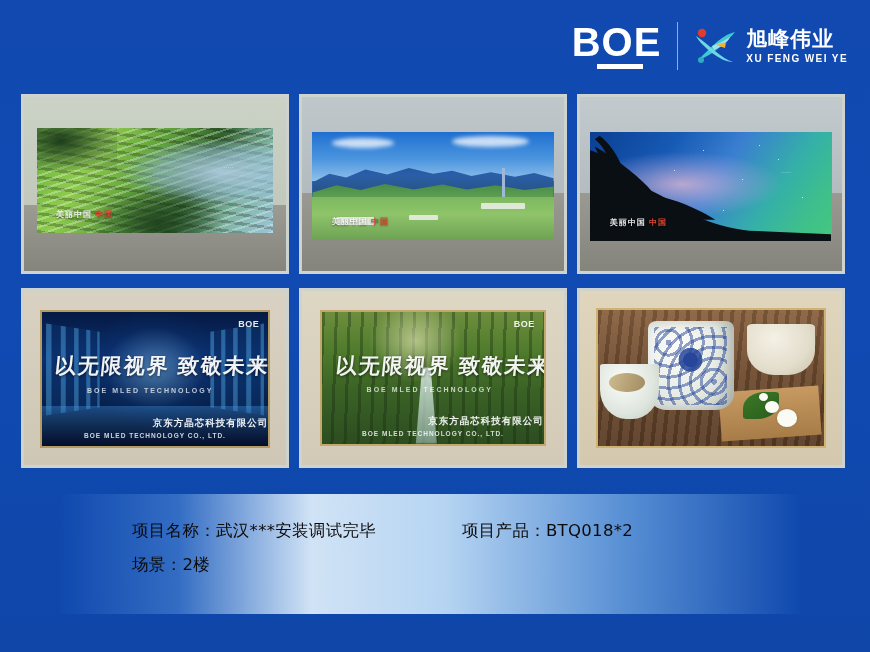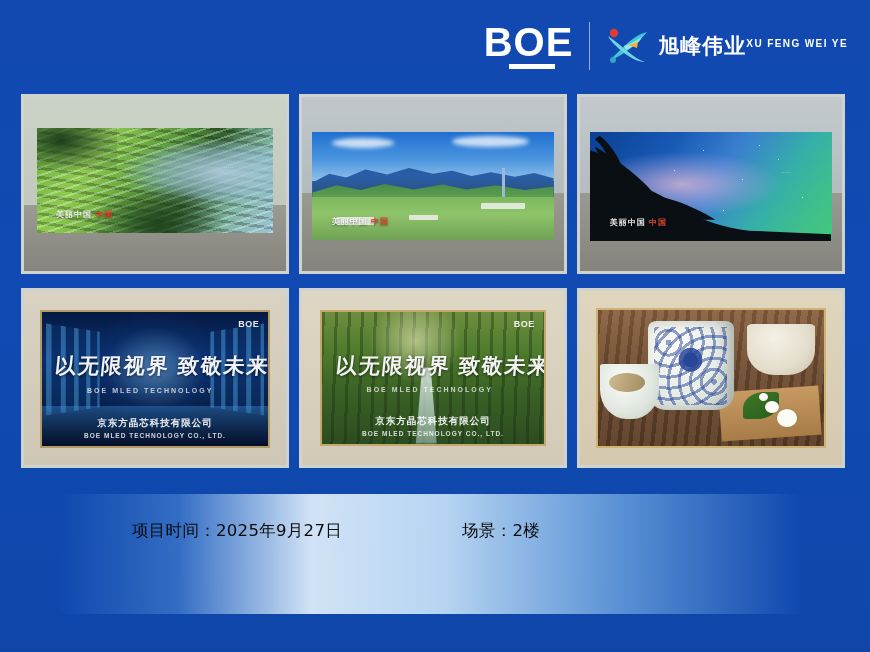--- a/index.html
+++ b/index.html
@@ -13,21 +13,21 @@
 
   
   .header{position:absolute;top:0;left:0;width:870px;height:92px;}
   .logo-bar{position:absolute;right:22px;top:18px;display:flex;align-items:center;height:56px;}
   .boe-logo{display:flex;flex-direction:column;align-items:center;justify-content:center;margin-right:14px;}
   .boe-word{font-size:40px;font-weight:700;letter-spacing:1px;color:#fff;line-height:0.95;font-family:"Liberation Sans",sans-serif;}
   .boe-underline{width:46px;height:5px;background:#fff;margin-top:3px;margin-left:6px;}
   .divider{width:1px;height:48px;background:rgba(255,255,255,.55);margin:0 14px 0 2px;}
   .xf-wrap{display:flex;align-items:center;}
   .xf-mark{width:46px;height:44px;margin-right:8px;flex:0 0 auto;}
-  .xf-text{display:flex;flex-direction:row;justify-content:flex-start;}
+  .xf-text{display:flex;flex-direction:column;justify-content:flex-start;}
   .xf-cn{font-size:21px;font-weight:700;color:#fff;letter-spacing:1px;line-height:1.05;}
   .xf-en{font-size:10px;font-weight:700;color:#fff;letter-spacing:1.4px;margin-top:3px;}
 
   
   .grid{position:absolute;left:21px;top:94px;width:830px;height:374px;
         display:grid;grid-template-columns:repeat(3,268px);grid-template-rows:repeat(2,180px);
         gap:14px 10px;}
   .photo{position:relative;border:3px solid #cfd3d0;box-sizing:border-box;overflow:hidden;background:#7d8a7a;}
   .scene{position:absolute;inset:0;}
   .screen{position:absolute;overflow:hidden;}
@@ -135,21 +135,21 @@
     background:linear-gradient(180deg,#c79a62 0%,#a87c47 100%);transform:rotate(-4deg);}
   .leaf{position:absolute;right:20%;bottom:20%;width:16%;height:20%;border-radius:60% 10% 60% 10%;
     background:linear-gradient(150deg,#3c7a27,#2a5c1d);}
   .flw{position:absolute;border-radius:50%;background:#fbfbf5;box-shadow:0 0 2px rgba(0,0,0,.2);}
 
   
   .ov-brand{position:absolute;right:4%;top:5%;font-size:9px;font-weight:700;color:rgba(255,255,255,.9);letter-spacing:.5px;}
   .ov-slogan{position:absolute;left:6%;top:30%;width:88%;font-size:21px;font-weight:700;color:rgba(255,255,255,.94);
     letter-spacing:2px;text-shadow:0 1px 3px rgba(0,0,0,.6);white-space:nowrap;transform:skewX(-6deg);}
   .ov-sub{position:absolute;left:20%;top:56%;font-size:7px;font-weight:700;color:rgba(255,255,255,.72);letter-spacing:2px;}
-  .ov-co{position:absolute;left:0;right:0;bottom:12%;text-align:center;font-size:9.5px;font-weight:700;color:rgba(255,255,255,.92);letter-spacing:1px;}
+  .ov-co{position:absolute;left:0;right:0;bottom:12%;text-align:right;font-size:9.5px;font-weight:700;color:rgba(255,255,255,.92);letter-spacing:1px;}
   .ov-co-en{position:absolute;left:0;right:0;bottom:5%;text-align:center;font-size:6.5px;font-weight:700;color:rgba(255,255,255,.8);letter-spacing:1px;}
   .ov-mark{position:absolute;left:8%;bottom:12%;font-size:8px;font-weight:700;color:rgba(255,255,255,.88);
     letter-spacing:1px;text-shadow:0 1px 2px rgba(0,0,0,.5);}
   .ov-mark .red{color:#e0452f;}
   .ov-vert{position:absolute;right:16%;top:34%;width:14px;text-align:center;font-size:6px;line-height:1.25;
     color:rgba(255,255,255,.8);letter-spacing:0;}
 
   
   .info{position:absolute;left:60px;top:494px;width:740px;height:120px;
     background:
@@ -310,26 +310,32 @@
           <div class="flw" style="right:25%;bottom:33%;width:4%;height:6%;"></div>
         </div>
       </div>
     </div>
 
   </div>
 
   <div class="info">
     <div class="info-inner">
 
-
       <div class="row">
         <div class="cell c1">
-          <span class="lab">项目时间：</span>
-          <span class="val">2025年9月27日</span>
-        </div>
+          <span class="lab">项目名称：</span>
+          <span class="val">武汉***安装调试完毕</span>
+        </div>
+        <div class="cell">
+          <span class="lab">项目产品：</span>
+          <span class="val">BTQ018*2</span>
+        </div>
+      </div>
+
+      <div class="row">
         <div class="cell">
           <span class="lab">场景：</span>
           <span class="val">2楼</span>
         </div>
       </div>
 
     </div>
   </div>
 
 </div>

